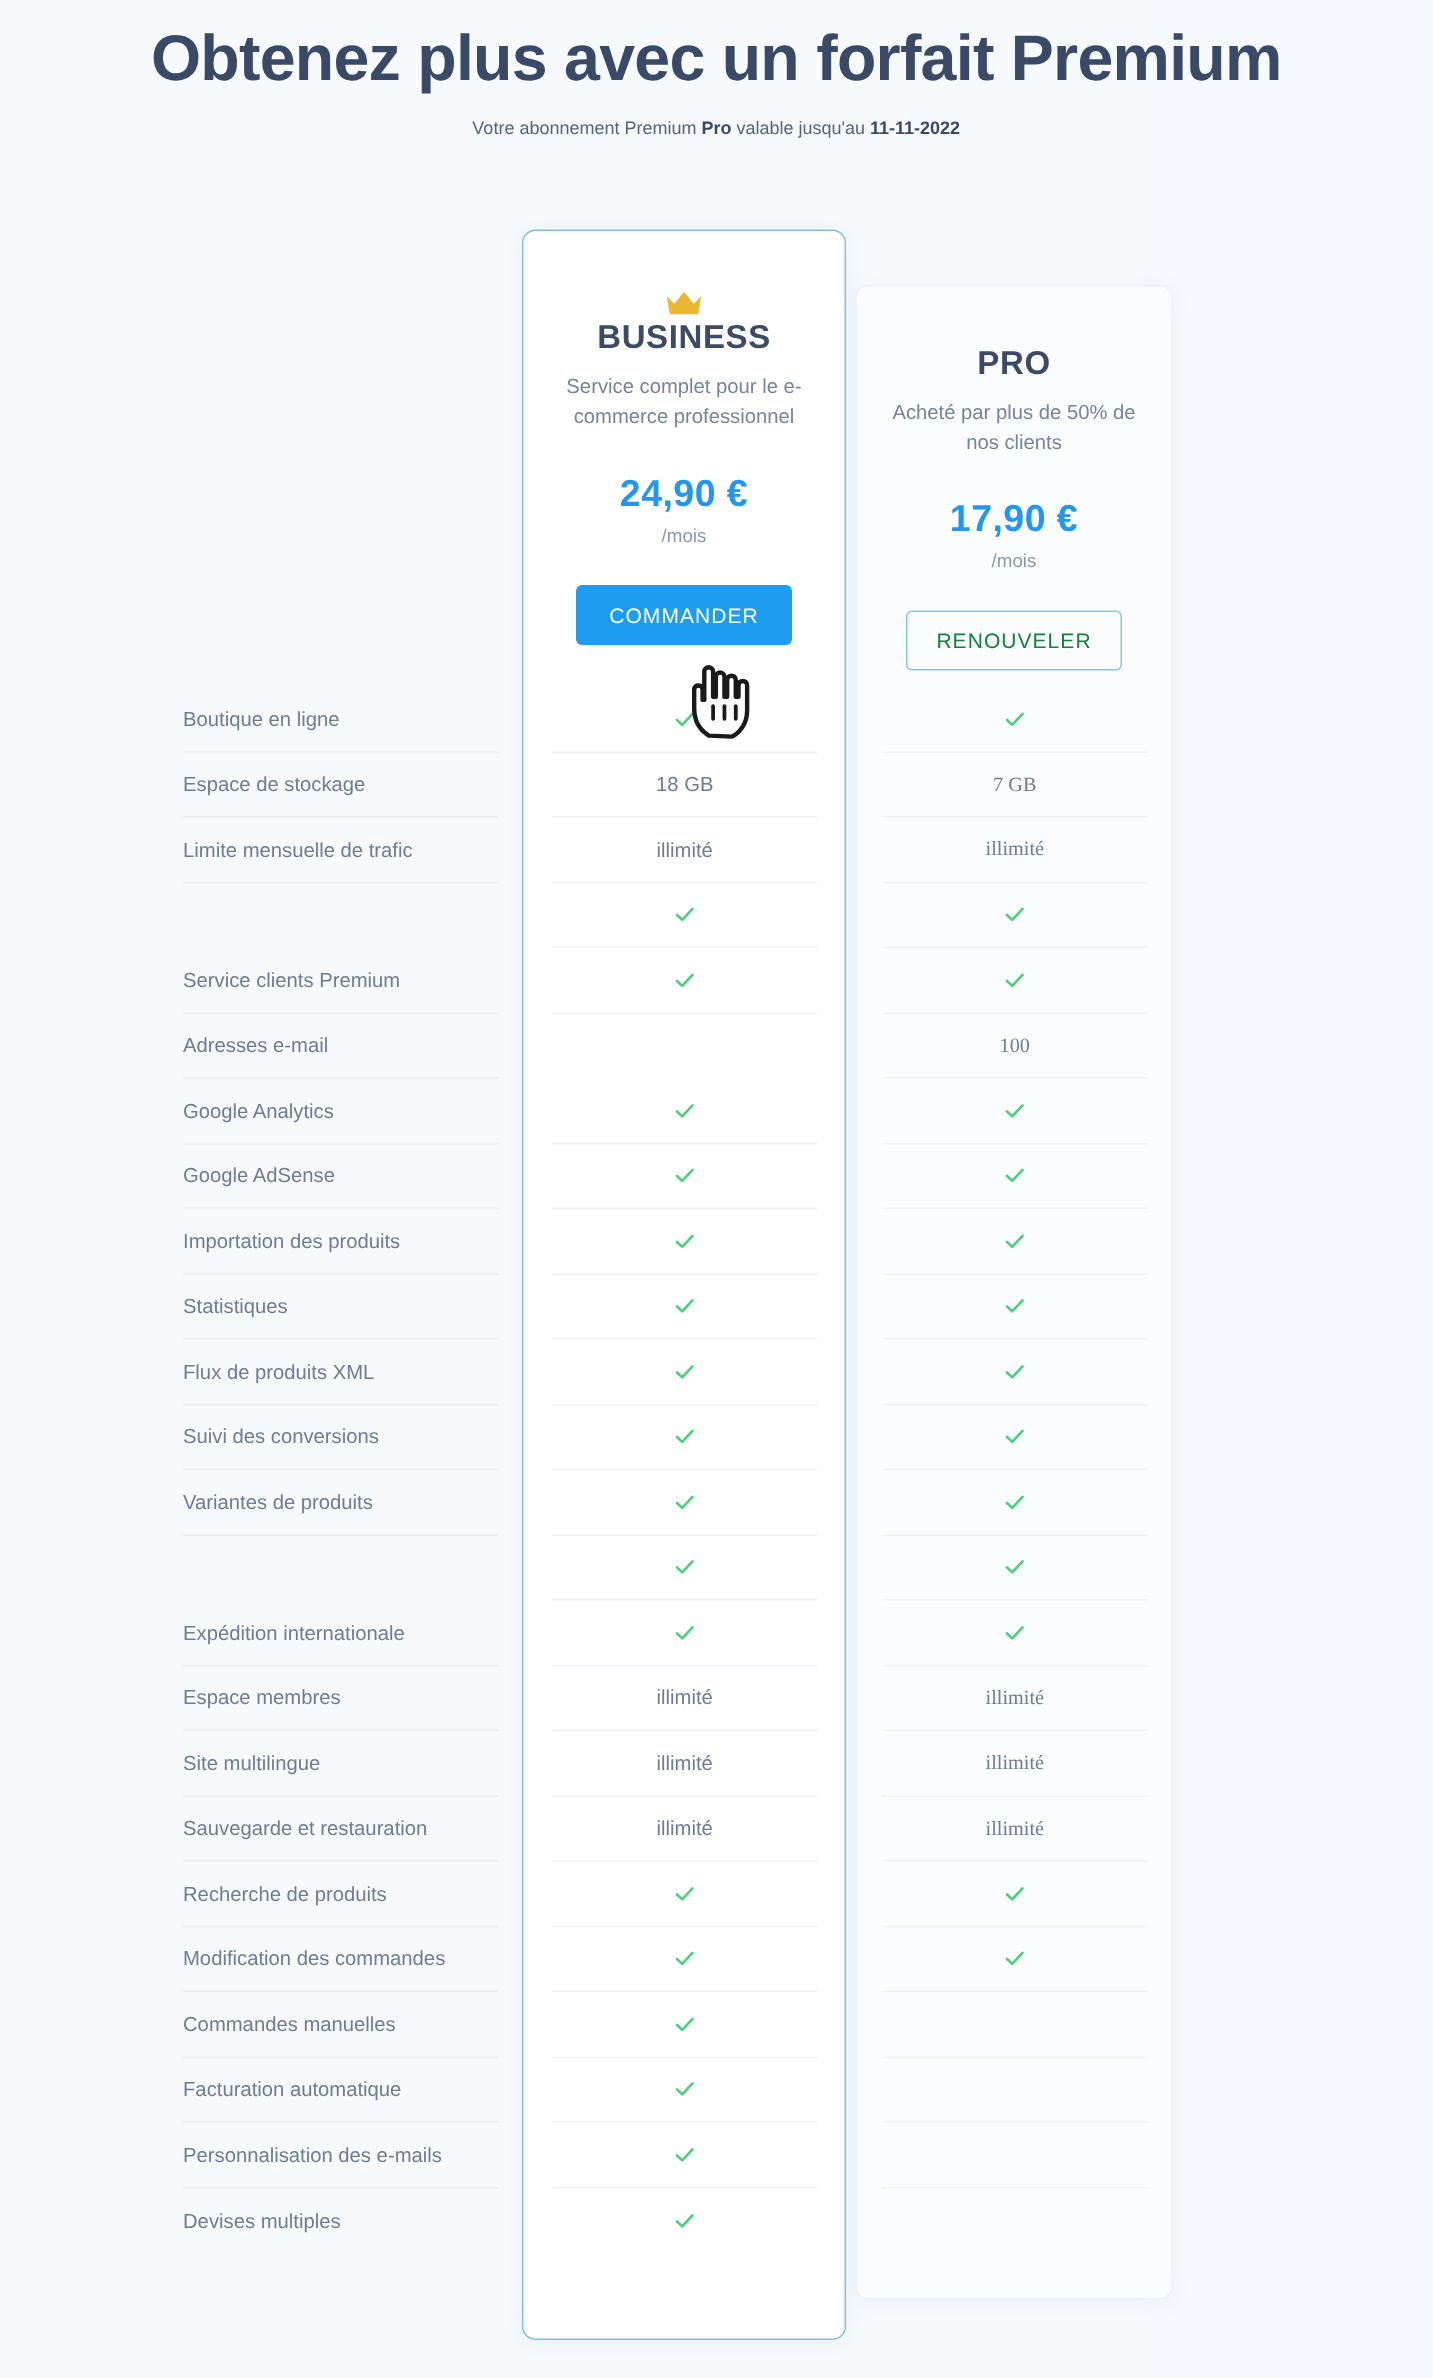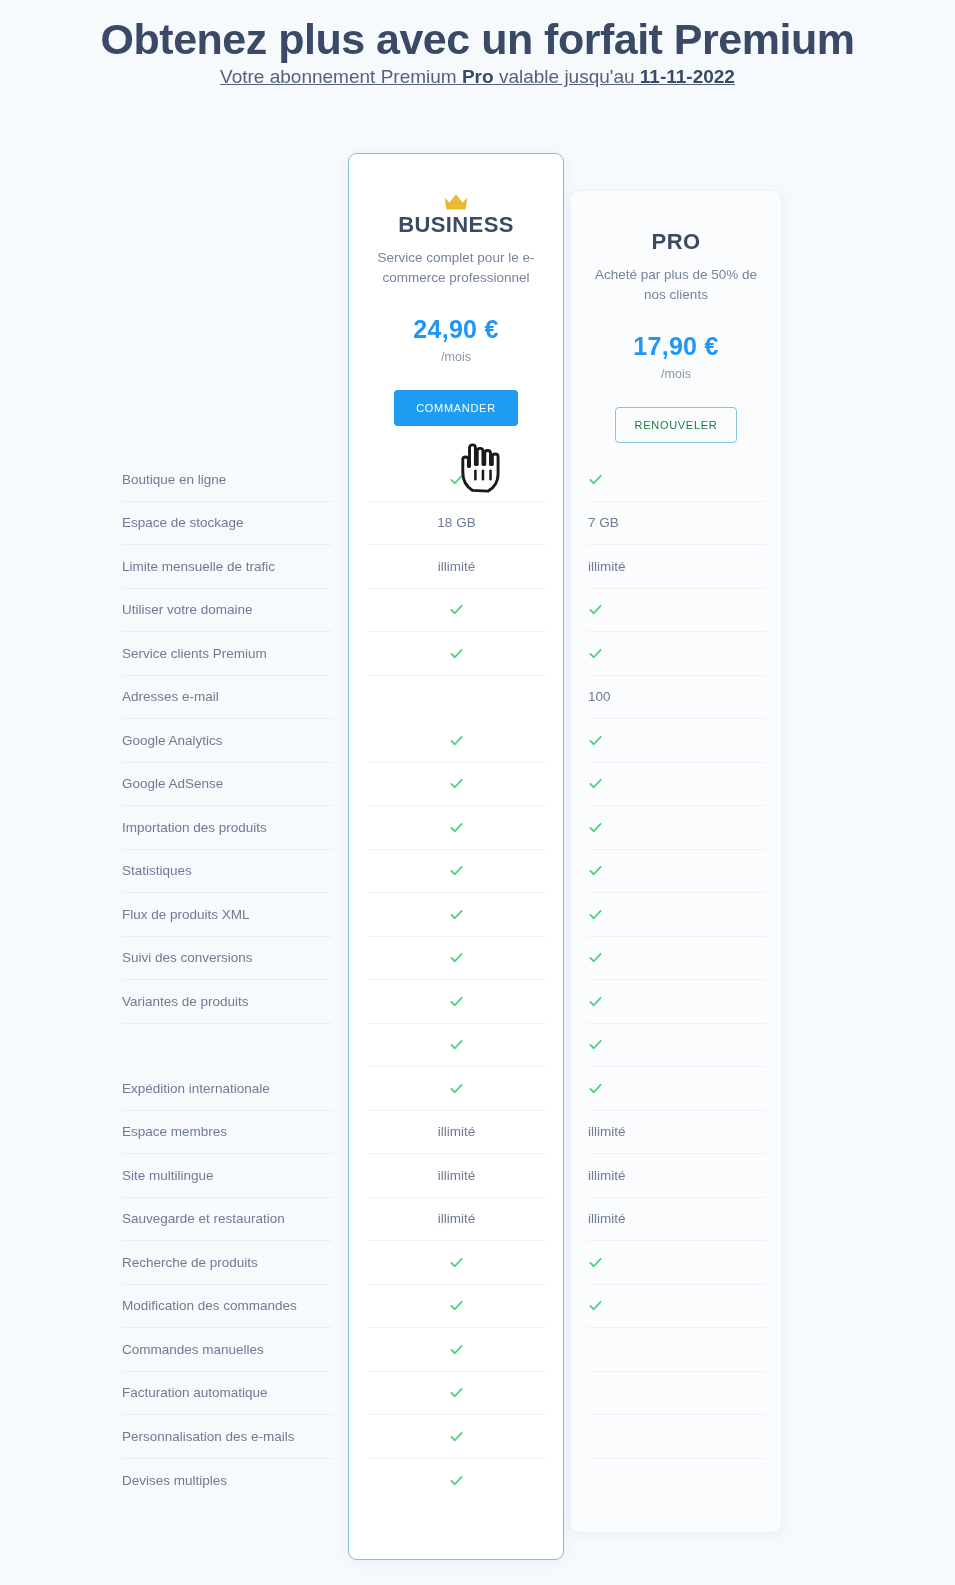--- a/index.html
+++ b/index.html
@@ -28,25 +28,24 @@
     padding-top: 13px;
   }
   .page-title {
     font-size: 43px;
     font-weight: bold;
     color: #3a4a66;
     letter-spacing: -0.5px;
     line-height: 1.22;
   }
   .page-subtitle {
-    margin-top: 1px;
-    font-size: 19px;
+    margin-top: 13px;
+    font-size: 12px;
     color: #55627a;
     font-weight: 400;
-    text-decoration: underline;
   }
   .page-subtitle b { font-weight: bold; color: #3a4a66; }
 
   
   .card {
     position: absolute;
     border-radius: 9px;
   }
   .card-business {
     left: 348px;
@@ -100,21 +99,21 @@
   }
   .plan-period {
     margin-top: 6px;
     font-size: 12.5px;
     color: #8b97ac;
   }
 
   .btn {
     display: inline-block;
     margin-top: 26px;
-    font-size: 11px;
+    font-size: 14px;
     letter-spacing: .7px;
     border-radius: 4px;
     cursor: pointer;
     text-align: center;
     font-family: "Liberation Sans", sans-serif;
   }
   .btn-primary {
     background: #1e9cf0;
     color: #ffffff;
     border: none;
@@ -155,22 +154,23 @@
   }
   .cell-business {
     left: 368px;
     width: 177px;
     justify-content: center;
     border-bottom: 1px solid #eef2f7;
   }
   .cell-pro {
     left: 588px;
     width: 177px;
-    justify-content: flex-start;
+    justify-content: center;
     border-bottom: 1px solid #eef2f7;
+    font-family: Liberation Serif, serif;
   }
   .row:last-child .cell { border-bottom: none; }
 
   .check {
     width: 15px;
     height: 15px;
     display: block;
   }
 
   
@@ -243,21 +243,20 @@
       <div class="row">
         <div class="cell cell-label">Limite mensuelle de trafic</div>
         <div class="cell cell-business">
           <span>illimité</span>
         </div>
         <div class="cell cell-pro">
           <span>illimité</span>
         </div>
       </div>
       <div class="row">
-        <div class="cell cell-label">Utiliser votre domaine</div>
         <div class="cell cell-business">
           <svg class="check" viewBox="0 0 16 16">
             <path d="M2.5 8.5 L6.2 12 L13.5 4.2" fill="none" stroke="#4cd07d" stroke-width="1.9" stroke-linecap="round" stroke-linejoin="round"></path>
           </svg>
         </div>
         <div class="cell cell-pro">
           <svg class="check" viewBox="0 0 16 16">
             <path d="M2.5 8.5 L6.2 12 L13.5 4.2" fill="none" stroke="#4cd07d" stroke-width="1.9" stroke-linecap="round" stroke-linejoin="round"></path>
           </svg>
         </div>

